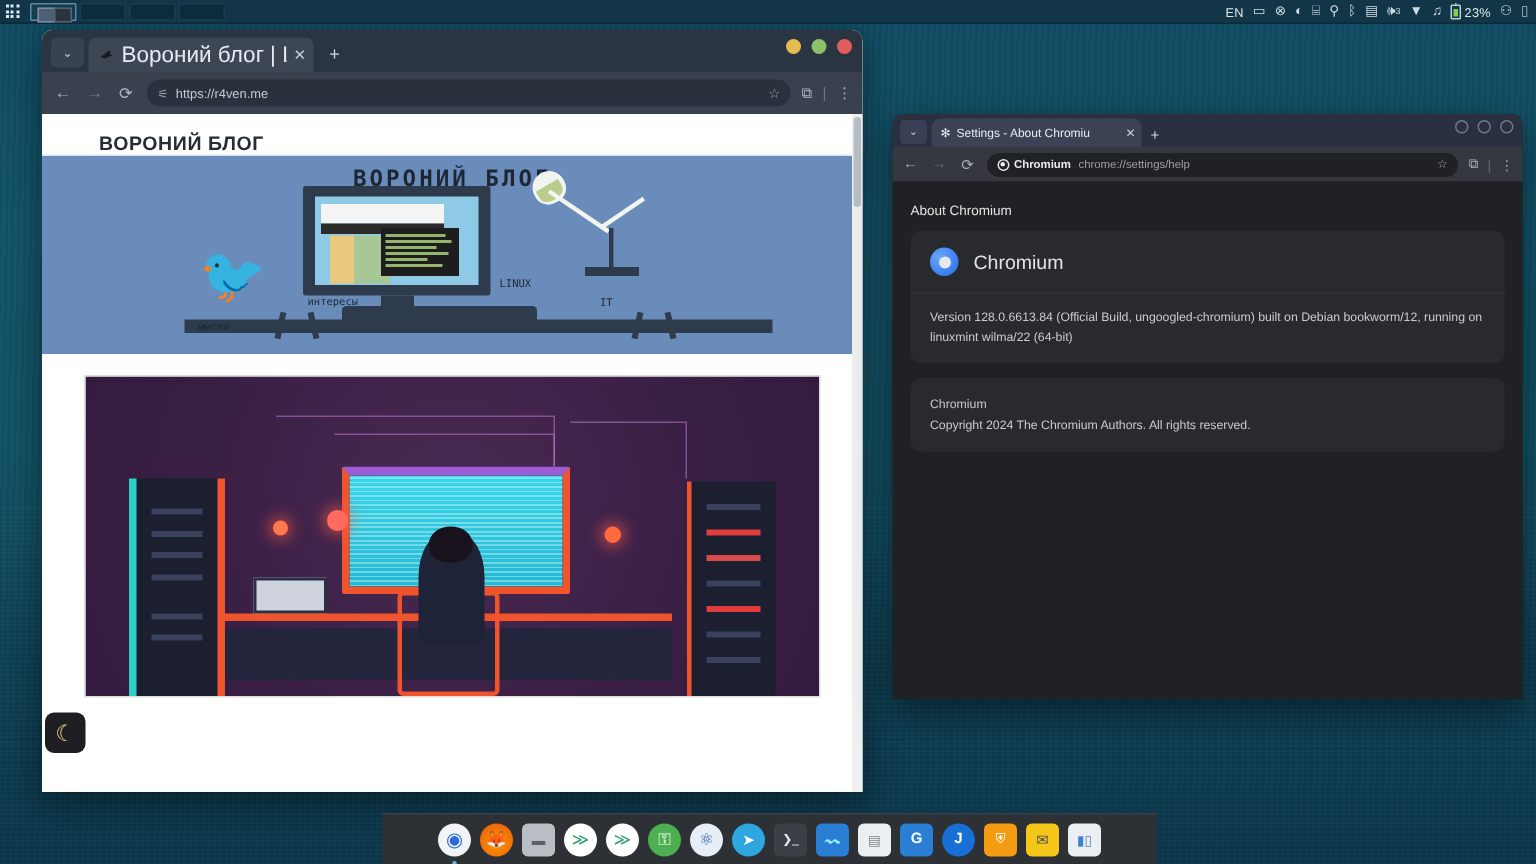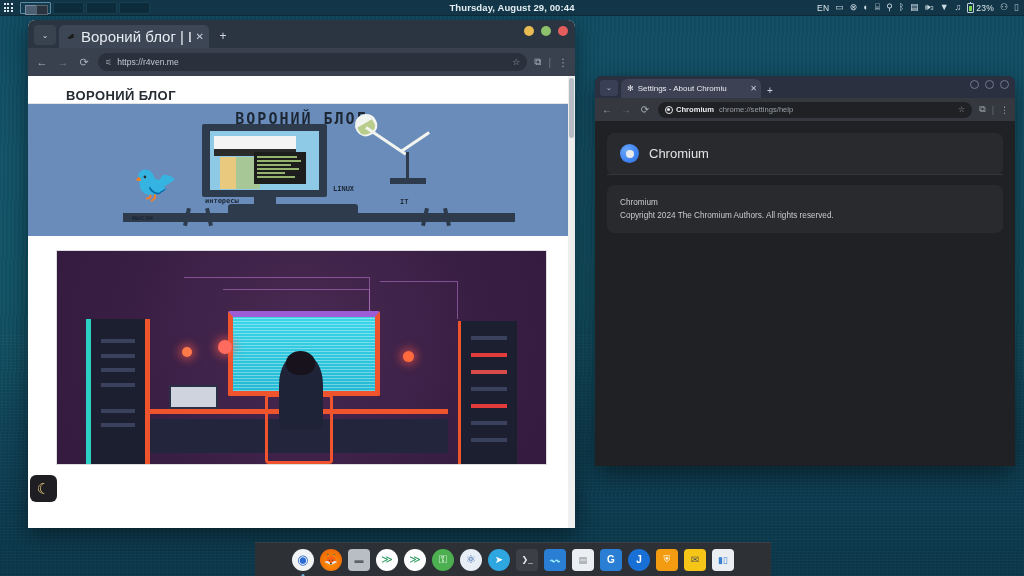--- a/index.html
+++ b/index.html
@@ -108,21 +108,21 @@
   .banner .monitor .term i{position:absolute; left:3px; height:2px; background:#95b46d; display:block;}
   .banner .monitor-neck { position:absolute; left:226px; top:93px; width:22px; height:9px; background:#2e3b4c;}
   .banner .monitor-base { position:absolute; left:200px; top:100px; width:130px; height:16px; background:#2e3b4c; border-radius:3px 3px 0 0;}
   .banner .crow { position:absolute; left:105px; top:62px; font-size:36px; color:#0f1620; line-height:1; }
   .banner .lampbulb { position:absolute; left:327px; top:10px; width:22px; height:22px; background:#f2f4ef; border-radius:50% 50% 45% 45%; transform:rotate(-30deg);}
   .banner .lampbulb::after{content:"";position:absolute;left:2px;bottom:2px;width:17px;height:11px;background:#b8cc8c;border-radius:0 0 50% 50%;}
   .banner .lamparm { position:absolute; left:338px; top:22px; width:48px; height:3px; background:#f2f4ef; transform:rotate(34deg); transform-origin:left center;}
   .banner .lamparm2 { position:absolute; left:373px; top:46px; width:34px; height:3px; background:#f2f4ef; transform:rotate(-34deg); transform-origin:left center;}
   .banner .lamppost { position:absolute; left:378px; top:48px; width:3px; height:28px; background:#2e3b4c;}
   .banner .lampbase { position:absolute; left:362px; top:74px; width:36px; height:6px; background:#2e3b4c;}
-  .banner .lbl { position:absolute; font-family:"DejaVu Sans Mono", monospace; font-size:7px; font-weight:bold; color:#1d2733;}
+  .banner .lbl { position:absolute; font-family:"DejaVu Sans Mono", monospace; font-size:7px; font-weight:normal; color:#1d2733;}
   .banner .legA { position:absolute; width:4px; height:18px; background:#2e3b4c; bottom:-4px;}
 
   .post { padding:14px 28px 0 28px; }
   .post-img { width:100%; height:215px; border:1px solid #ddd; position:relative; overflow:hidden;
     background:
       radial-gradient(circle at 50% 40%, #4a2a52 0%, #3a1f45 60%, #341a3f 100%);
   }
   .pi-screen { position:absolute; left:35%; top:28%; width:31%; height:40%; background:linear-gradient(180deg,#3ad6e8,#24b9d4);
                border:5px solid #f0542d; border-top:6px solid #9b5cd6; border-radius:2px;}
   .pi-screen::after{content:"";position:absolute;inset:0;background:repeating-linear-gradient(0deg, rgba(255,255,255,.35) 0 1px, rgba(0,0,0,0) 1px 3px);}
@@ -218,21 +218,20 @@
         <i></i>
         <i></i>
       </span>
   </div>
   <div class="wsbar">
     <div class="ws active"></div>
     <div class="ws"></div>
     <div class="ws"></div>
     <div class="ws"></div>
   </div>
-  <div id="clock">Thursday, August 29, 00:44</div>
   <div id="tray">
     <span class="tri">EN</span>
     <span class="ticon">▭</span>
     <span class="ticon">⊗</span>
     <span class="ticon">◐</span>
     <span class="ticon">⌸</span>
     <span class="ticon">⚲</span>
     <span class="ticon">ᛒ</span>
     <span class="ticon">▤</span>
     <span class="ticon">🕪<span style="font-size:6px">3</span></span>
@@ -399,26 +398,28 @@
     </div>
     <div class="cr-extra">
       <span>⧉</span>
       <span style="opacity:.4">|</span>
       <span>⋮</span>
     </div>
   </div>
 
   <div class="cr-body">
 
+    <div class="cr-sec-label">About Chromium</div>
 
     <div class="cr-card split">
       <div class="cr-row-brand">
         <span class="cr-logo"></span>
         <span class="cr-brand-name">Chromium</span>
       </div>
+      <div class="cr-version">Version 128.0.6613.84 (Official Build, ungoogled-chromium) built on Debian bookworm/12, running on linuxmint wilma/22 (64-bit)</div>
     </div>
 
     <div class="cr-card">
       <div class="cr-copy">
         <p style="margin-bottom:0">Chromium</p>
         <p>Copyright 2024 The Chromium Authors. All rights reserved.</p>
       </div>
     </div>
   </div>
 </div>

